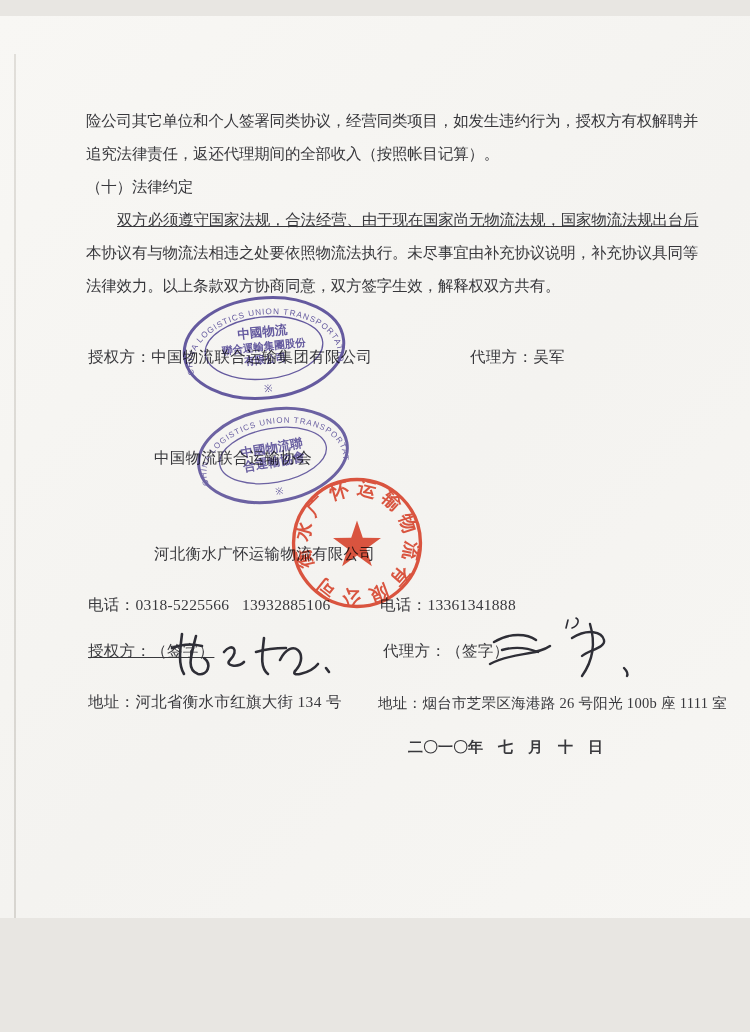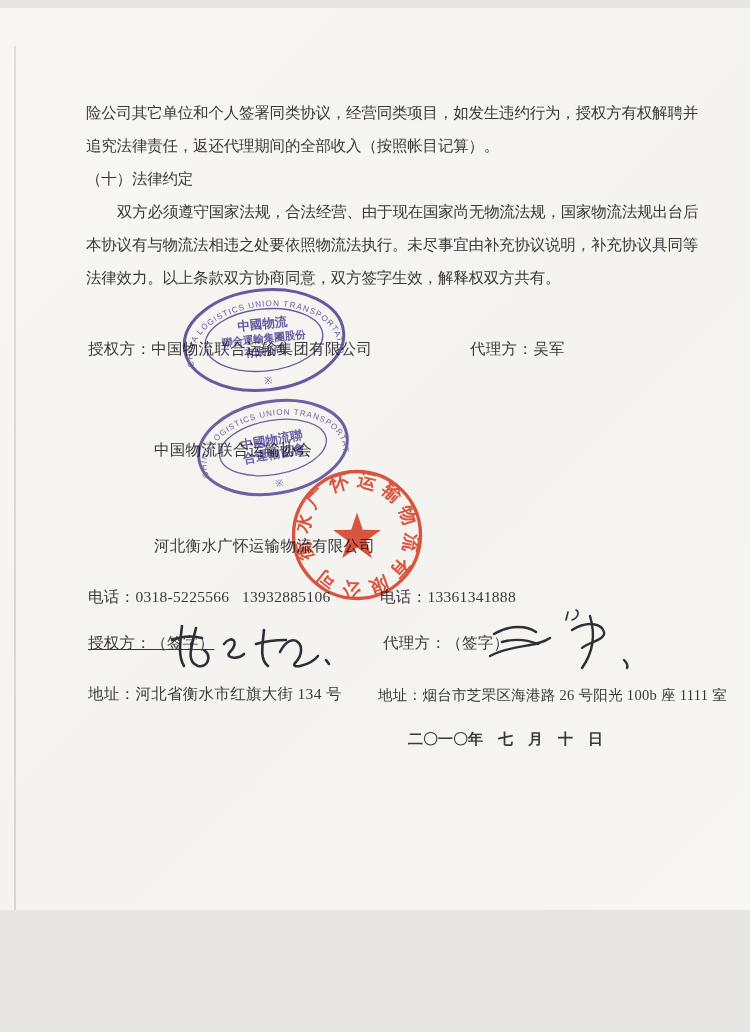--- a/index.html
+++ b/index.html
@@ -1,30 +1,30 @@
 <!DOCTYPE html>
 <html><head>
 <meta charset="utf-8">
 <style>
   html,body{margin:0;padding:0;background:#e8e6e2;}
   .page{
-    position:relative;width:750px;height:902px;margin:8px auto;
+    position:relative;width:750px;height:902px;margin:16px auto;
     background:linear-gradient(135deg,#f8f7f4 0%,#f4f3f0 55%,#f7f6f3 100%);
     overflow:hidden;
     font-family:"Liberation Serif","DejaVu Serif",serif;
     color:#38383c;
   }
   .scan-line{position:absolute;left:14px;top:38px;width:2px;height:994px;
     background:linear-gradient(#d4d1cb,#c6c3bd);opacity:.65;}
   .speck{position:absolute;background:#4a4845;border-radius:1px;}
   .dot-artifact{position:absolute;left:461px;top:271px;width:3px;height:3px;background:#8a8a8e;border-radius:50%;opacity:.8;}
 
   .bodytext{position:absolute;left:86px;top:88px;width:616px;font-size:15.5px;letter-spacing:-0.2px;}
   .bodytext .line{height:33px;line-height:33px;white-space:pre;}
-  .bodytext .indent{padding-left:31px;}
+  .bodytext .indent{padding-left:31px;text-decoration:underline;}
 
   .abs-line{position:absolute;font-size:15.5px;letter-spacing:0.3px;white-space:pre;line-height:22px;}
   .small{font-size:14.5px;text-align:center;}
 
   .stamp{position:absolute;mix-blend-mode:multiply;}
   .stamp svg{display:block;}
   .stamp-group{left:180px;top:279px;width:168px;height:106px;transform:rotate(-6deg);opacity:.88;}
   .stamp-assoc{left:194px;top:390px;width:158px;height:99px;transform:rotate(-10deg);opacity:.84;}
   .stamp-red{left:287px;top:457px;width:140px;height:140px;opacity:.9;}
 

